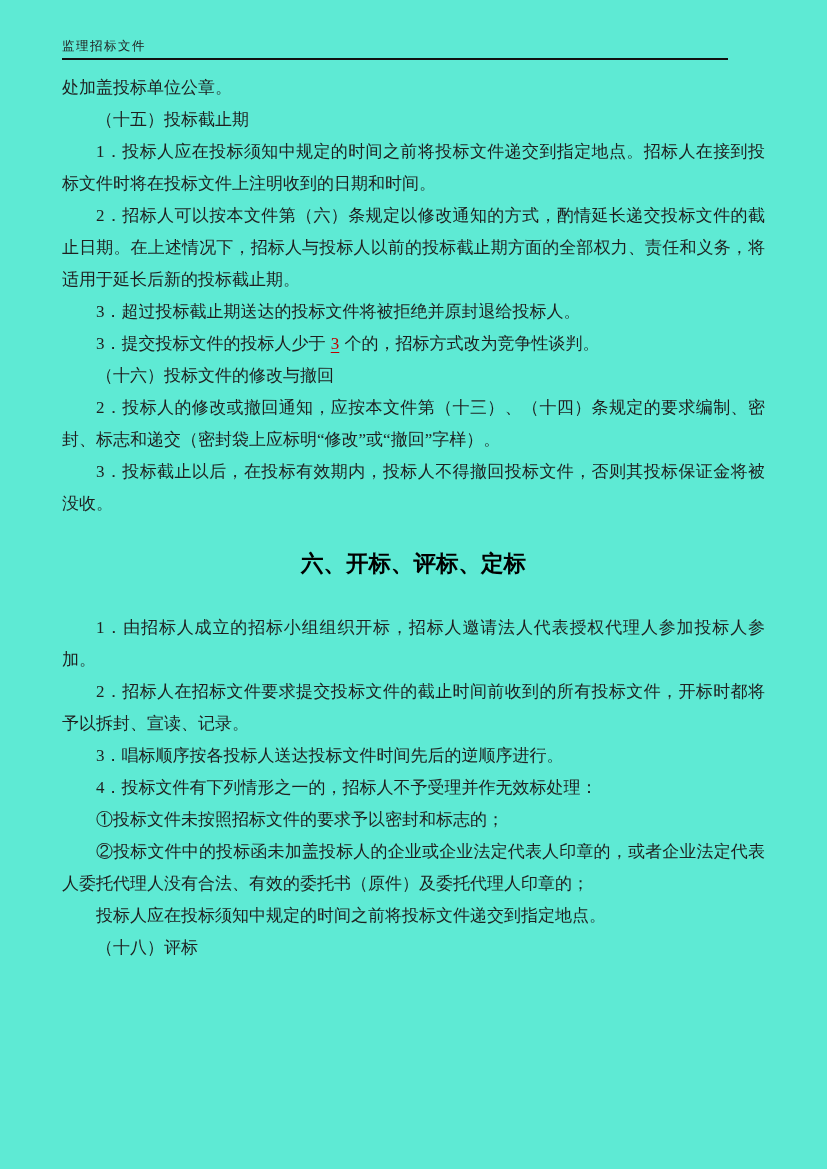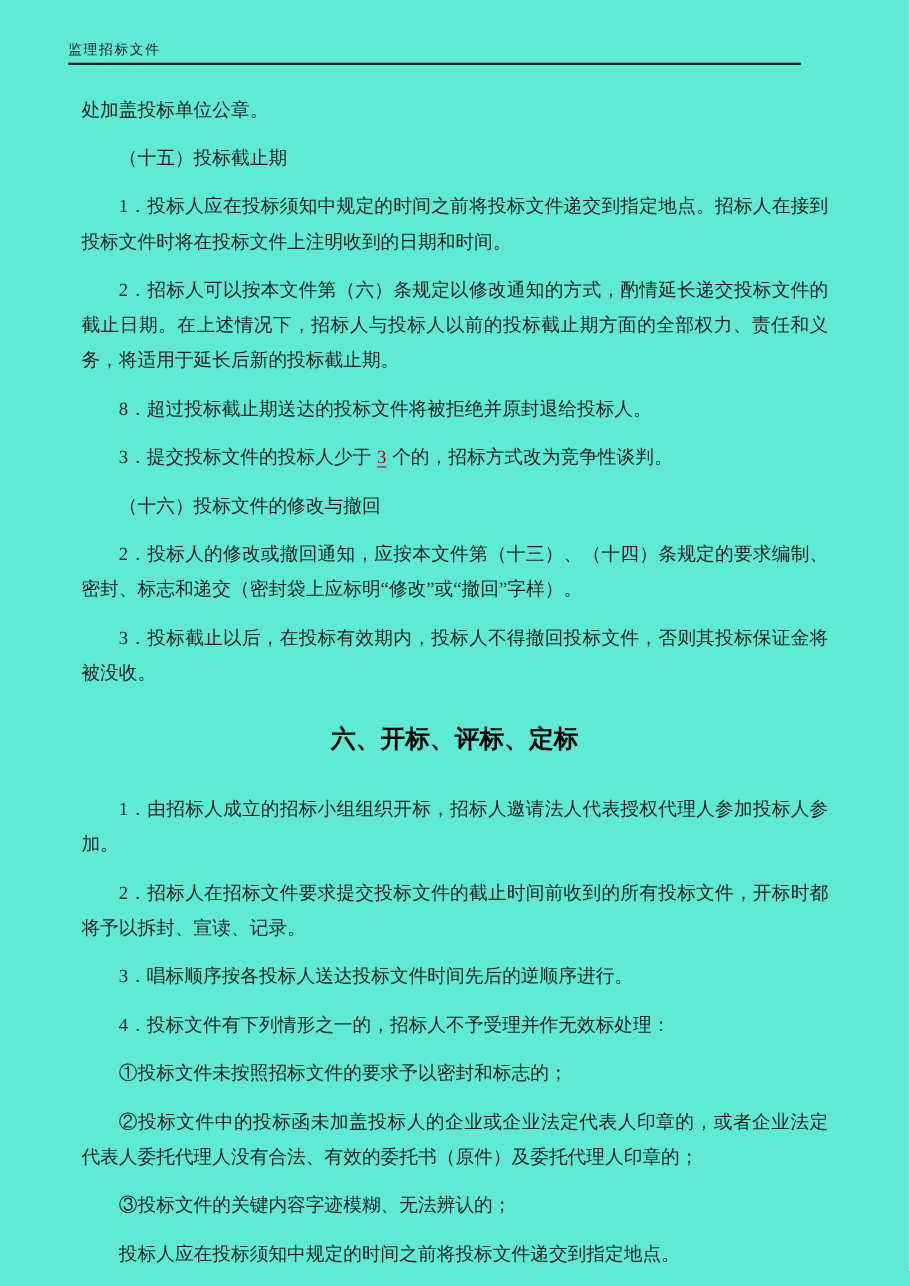--- a/index.html
+++ b/index.html
@@ -33,21 +33,21 @@
     position: absolute;
     left: 62px;
     top: 72px;
     width: 703px;
     font-size: 17px;
     line-height: 32px;
     text-align: justify;
     color: #1f1f1f;
   }
   .doc-body p.para {
-    margin: 12px;
+    margin: 0;
     padding: 0;
   }
   .doc-body p.indent {
     text-indent: 2em;
   }
   .doc-body p.no-indent {
     text-indent: 0;
   }
   .doc-body h2.section-heading {
     font-family: Liberation Serif, serif;
@@ -74,30 +74,29 @@
 
   <div class="running-header">
     <span class="header-text">监理招标文件</span>
   </div>
 
   <div class="doc-body">
       <p class="para no-indent">处加盖投标单位公章。</p>
       <p class="para indent">（十五）投标截止期</p>
       <p class="para indent">1．投标人应在投标须知中规定的时间之前将投标文件递交到指定地点。招标人在接到投标文件时将在投标文件上注明收到的日期和时间。</p>
       <p class="para indent">2．招标人可以按本文件第（六）条规定以修改通知的方式，酌情延长递交投标文件的截止日期。在上述情况下，招标人与投标人以前的投标截止期方面的全部权力、责任和义务，将适用于延长后新的投标截止期。</p>
-      <p class="para indent">8．超过投标截止期送达的投标文件将被拒绝并原封退给投标人。</p>
+      <p class="para indent">3．超过投标截止期送达的投标文件将被拒绝并原封退给投标人。</p>
       <p class="para indent"><span>3．提交投标文件的投标人少于 </span><span class="red-underline">3</span><span> 个的，招标方式改为竞争性谈判。</span></p>
       <p class="para indent">（十六）投标文件的修改与撤回</p>
       <p class="para indent">2．投标人的修改或撤回通知，应按本文件第（十三）、（十四）条规定的要求编制、密封、标志和递交（密封袋上应标明“修改”或“撤回”字样）。</p>
       <p class="para indent">3．投标截止以后，在投标有效期内，投标人不得撤回投标文件，否则其投标保证金将被没收。</p>
       <h2 class="section-heading">六、开标、评标、定标</h2>
       <p class="para indent">1．由招标人成立的招标小组组织开标，招标人邀请法人代表授权代理人参加投标人参加。</p>
       <p class="para indent">2．招标人在招标文件要求提交投标文件的截止时间前收到的所有投标文件，开标时都将予以拆封、宣读、记录。</p>
       <p class="para indent">3．唱标顺序按各投标人送达投标文件时间先后的逆顺序进行。</p>
       <p class="para indent">4．投标文件有下列情形之一的，招标人不予受理并作无效标处理：</p>
       <p class="para indent">①投标文件未按照招标文件的要求予以密封和标志的；</p>
       <p class="para indent">②投标文件中的投标函未加盖投标人的企业或企业法定代表人印章的，或者企业法定代表人委托代理人没有合法、有效的委托书（原件）及委托代理人印章的；</p>
-      <p class="para indent">③投标文件的关键内容字迹模糊、无法辨认的；</p>
       <p class="para indent">投标人应在投标须知中规定的时间之前将投标文件递交到指定地点。</p>
       <p class="para indent">（十八）评标</p>
     </div>
 
 </div>
 
 </body></html>

